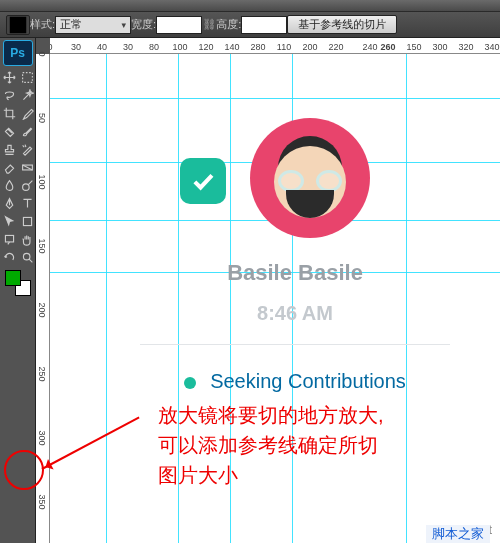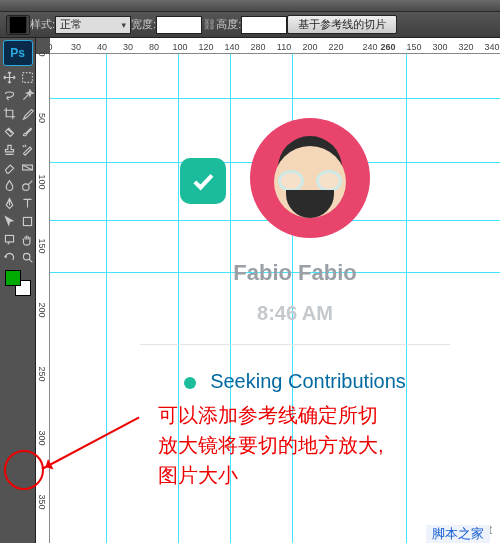--- a/index.html
+++ b/index.html
@@ -256,31 +256,31 @@
     </div>
     <div class="avatar">
       <div class="avatar-hair"></div>
       <div class="avatar-face"></div>
       <div class="avatar-glasses">
           <div class="lens"></div>
           <div class="lens"></div>
         </div>
       <div class="avatar-beard"></div>
     </div>
-    <div class="name-txt">Fabio Fabio</div>
+    <div class="name-txt">Basile Basile</div>
     <div class="time-txt">8:46 AM</div>
     <div class="divider"></div>
     <div class="status-row">
       <span class="status-dot"></span><span>Seeking Contributions</span>
     </div>
   </div>
 </div>
 
 <div class="zoom-circle"></div>
 <div class="arrow-line"></div>
 <div class="annot-text">
+  <div>放大镜将要切的地方放大,</div>
   <div>可以添加参考线确定所切</div>
-  <div>放大镜将要切的地方放大,</div>
   <div>图片大小</div>
 </div>
 
 <div class="watermark">jb51.net</div>
 <div class="footer-link">脚本之家</div>
 
 </body></html>

